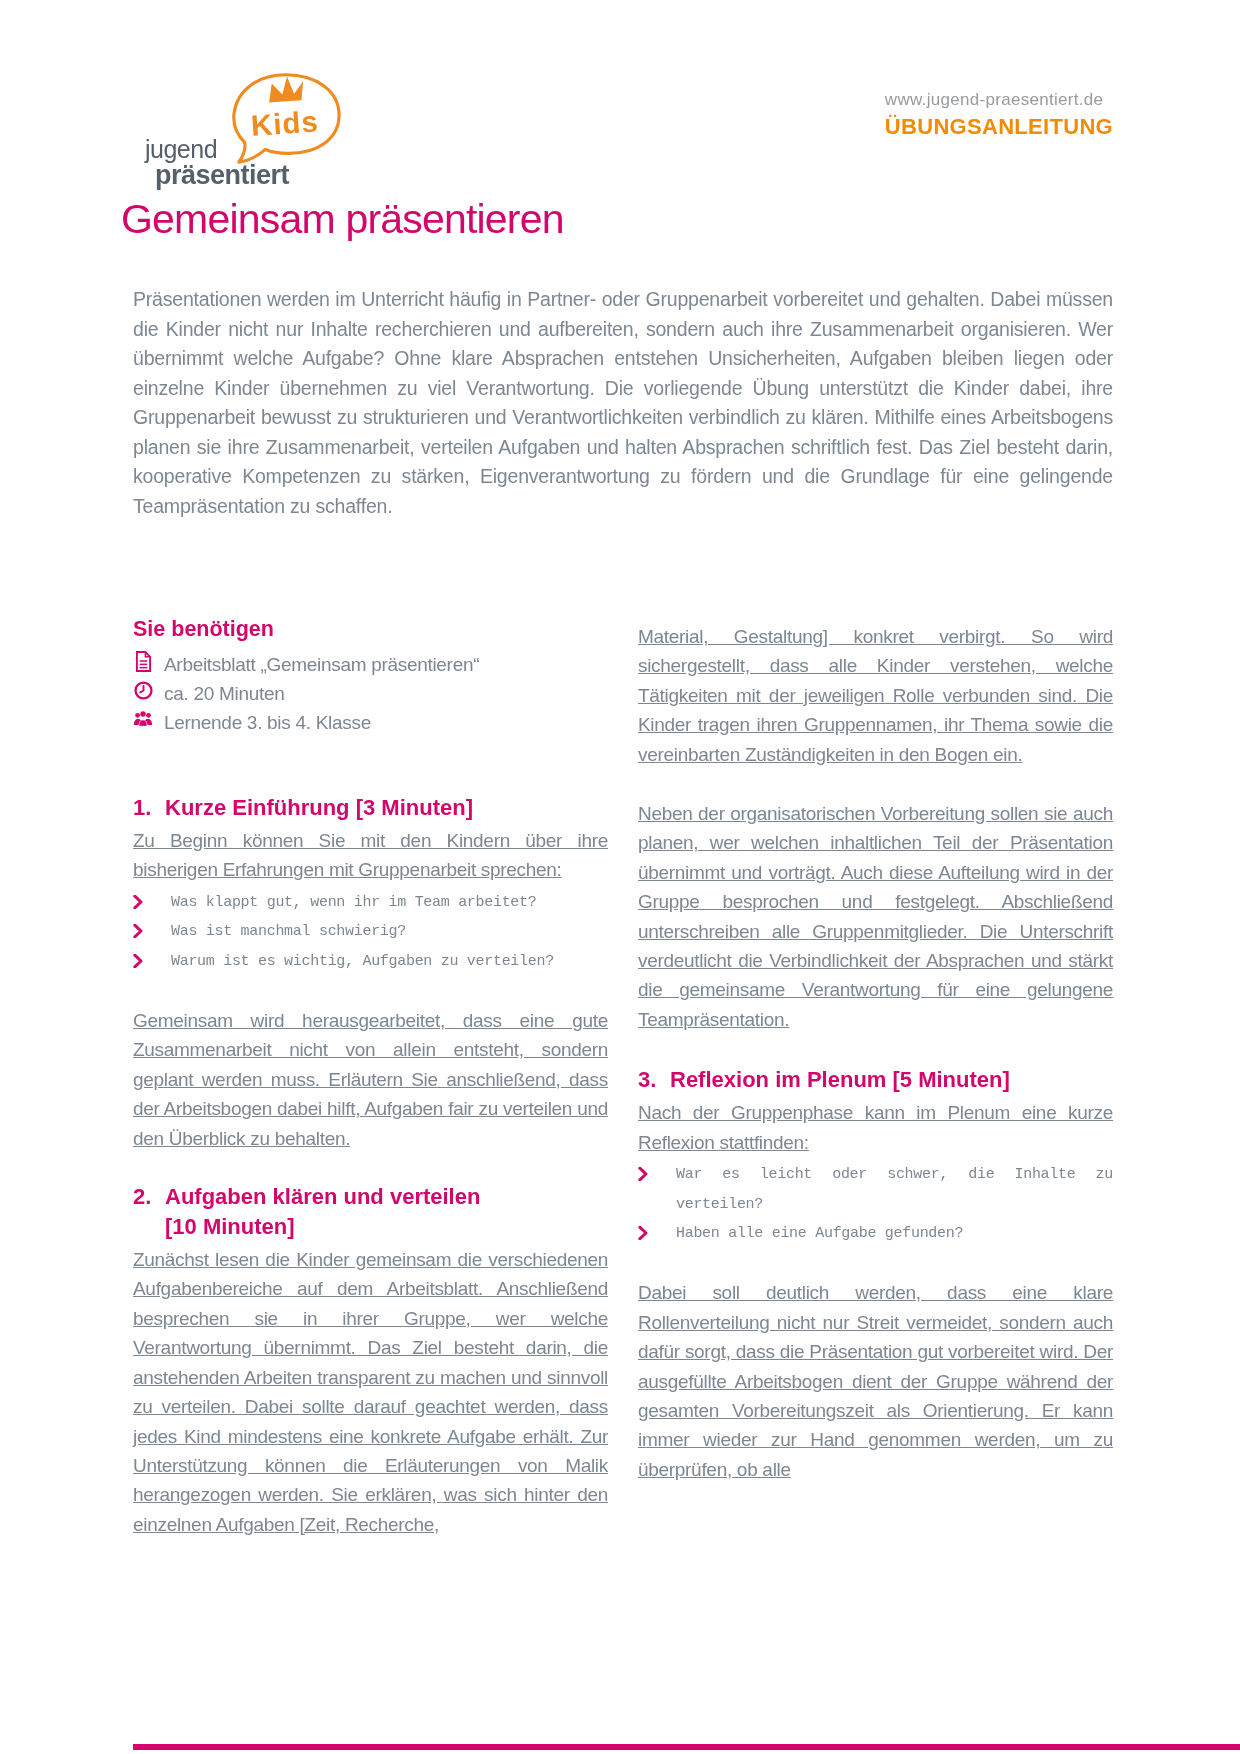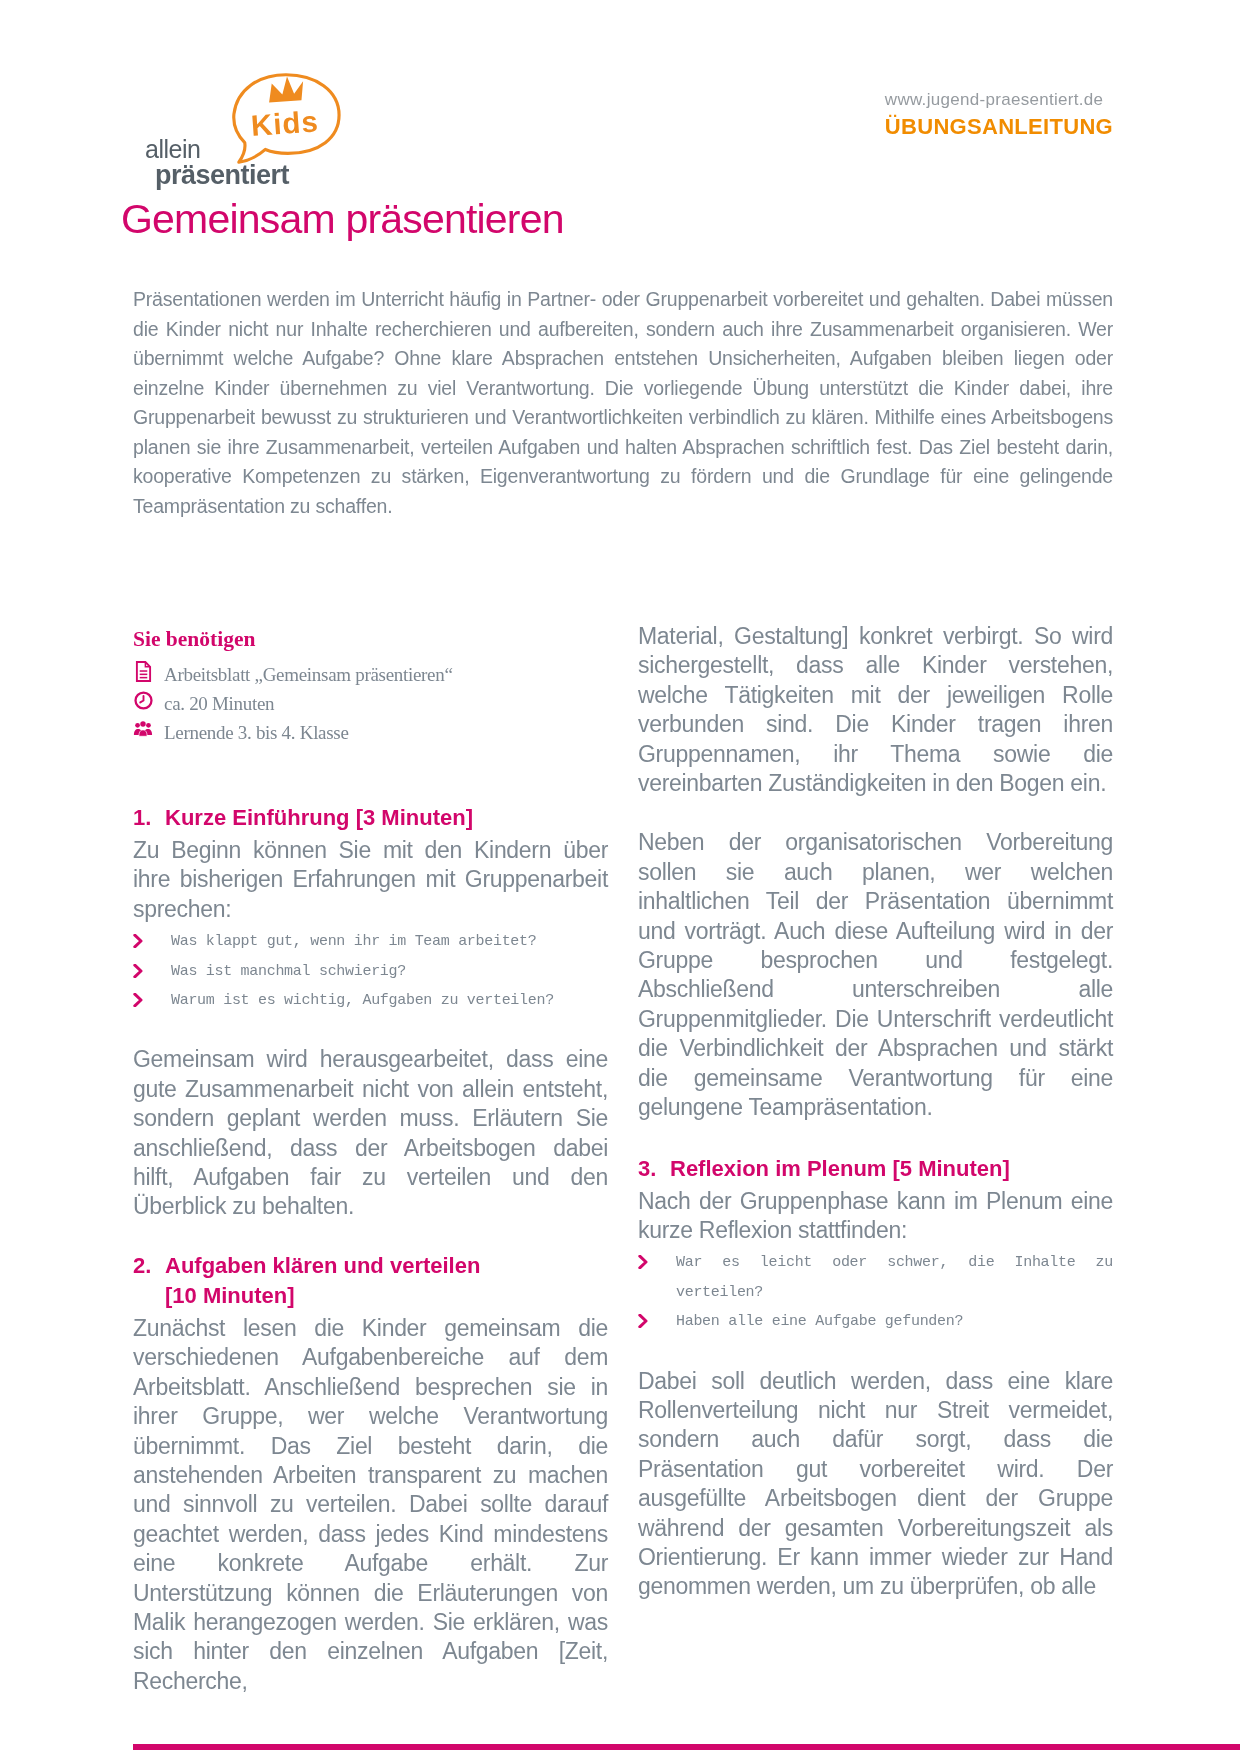--- a/index.html
+++ b/index.html
@@ -38,23 +38,23 @@
     font-size:41px;font-weight:400;color:var(--magenta);letter-spacing:-0.8px;
   }
   .intro{
     position:absolute;left:133px;top:285px;width:980px;
     font-size:19.5px;line-height:29.5px;text-align:justify;letter-spacing:-0.2px;
   }
 
   
   .columns{position:absolute;left:133px;top:616px;width:980px;display:flex;gap:30px;}
   .col{flex:0 0 475px;width:475px;}
-  .body-text{font-size:23px;line-height:29.4px;text-align:justify;letter-spacing:-0.3px;}
-
-  .needs{margin-top:10px;font-family:Liberation Serif, serif;}
+  .body-text{font-size:19px;line-height:29.4px;text-align:justify;letter-spacing:-0.3px;text-decoration:underline;}
+
+  .needs{}
   .needs-heading{font-size:21.5px;line-height:26px;font-weight:700;color:var(--magenta);margin-bottom:8px;}
   .need{display:flex;gap:11px;font-size:19px;line-height:29px;letter-spacing:-0.3px;}
   .need-ico{flex:0 0 20px;width:20px;height:22px;display:inline-flex;align-items:center;justify-content:center;}
   .need-ico svg{display:block;}
 
   .sec-heading{display:flex;gap:10px;color:var(--magenta);font-weight:700;font-size:22px;line-height:30px;}
   .sec-num{flex:0 0 22px;}
   .mt-sec1{margin-top:56px;}
   .mt-sec2{margin-top:29px;}
   .mt-sec3{margin-top:31px;}
@@ -72,21 +72,21 @@
 </head>
 <body>
 
 <div class="logo">
   <svg class="bubble" viewBox="0 0 116 96">
     <path d="M58 4 C88 4 112 20 112 45 C112 68 92 84 60 84 C52 84 44 83 37 80 C28 88 17 92 10 93 C15 86 17 79 16 73 C8 65 4 55 5 44 C8 19 30 4 58 4 Z" fill="#ffffff" stroke="#ef8b1f" stroke-width="3.2" stroke-linejoin="round"></path>
     <path d="M40 31 L44 12 L54 24 L60 6 L66 24 L76 12 L73 31 Z" fill="#ef8b1f" transform="rotate(-4 57 20)"></path>
     <text x="57" y="64" text-anchor="middle" transform="rotate(-4 57 56)">Kids</text>
   </svg>
   <div class="wordmark">
-    <div class="wm1">allein</div>
+    <div class="wm1">jugend</div>
     <div class="wm2">präsentiert</div>
   </div>
 </div>
 
 <div class="header-right">
   <a href="#" class="website">www.jugend-praesentiert.de</a>
   <div class="doctype">ÜBUNGSANLEITUNG</div>
 </div>
 
 <h1 class="page-title">Gemeinsam präsentieren</h1>

